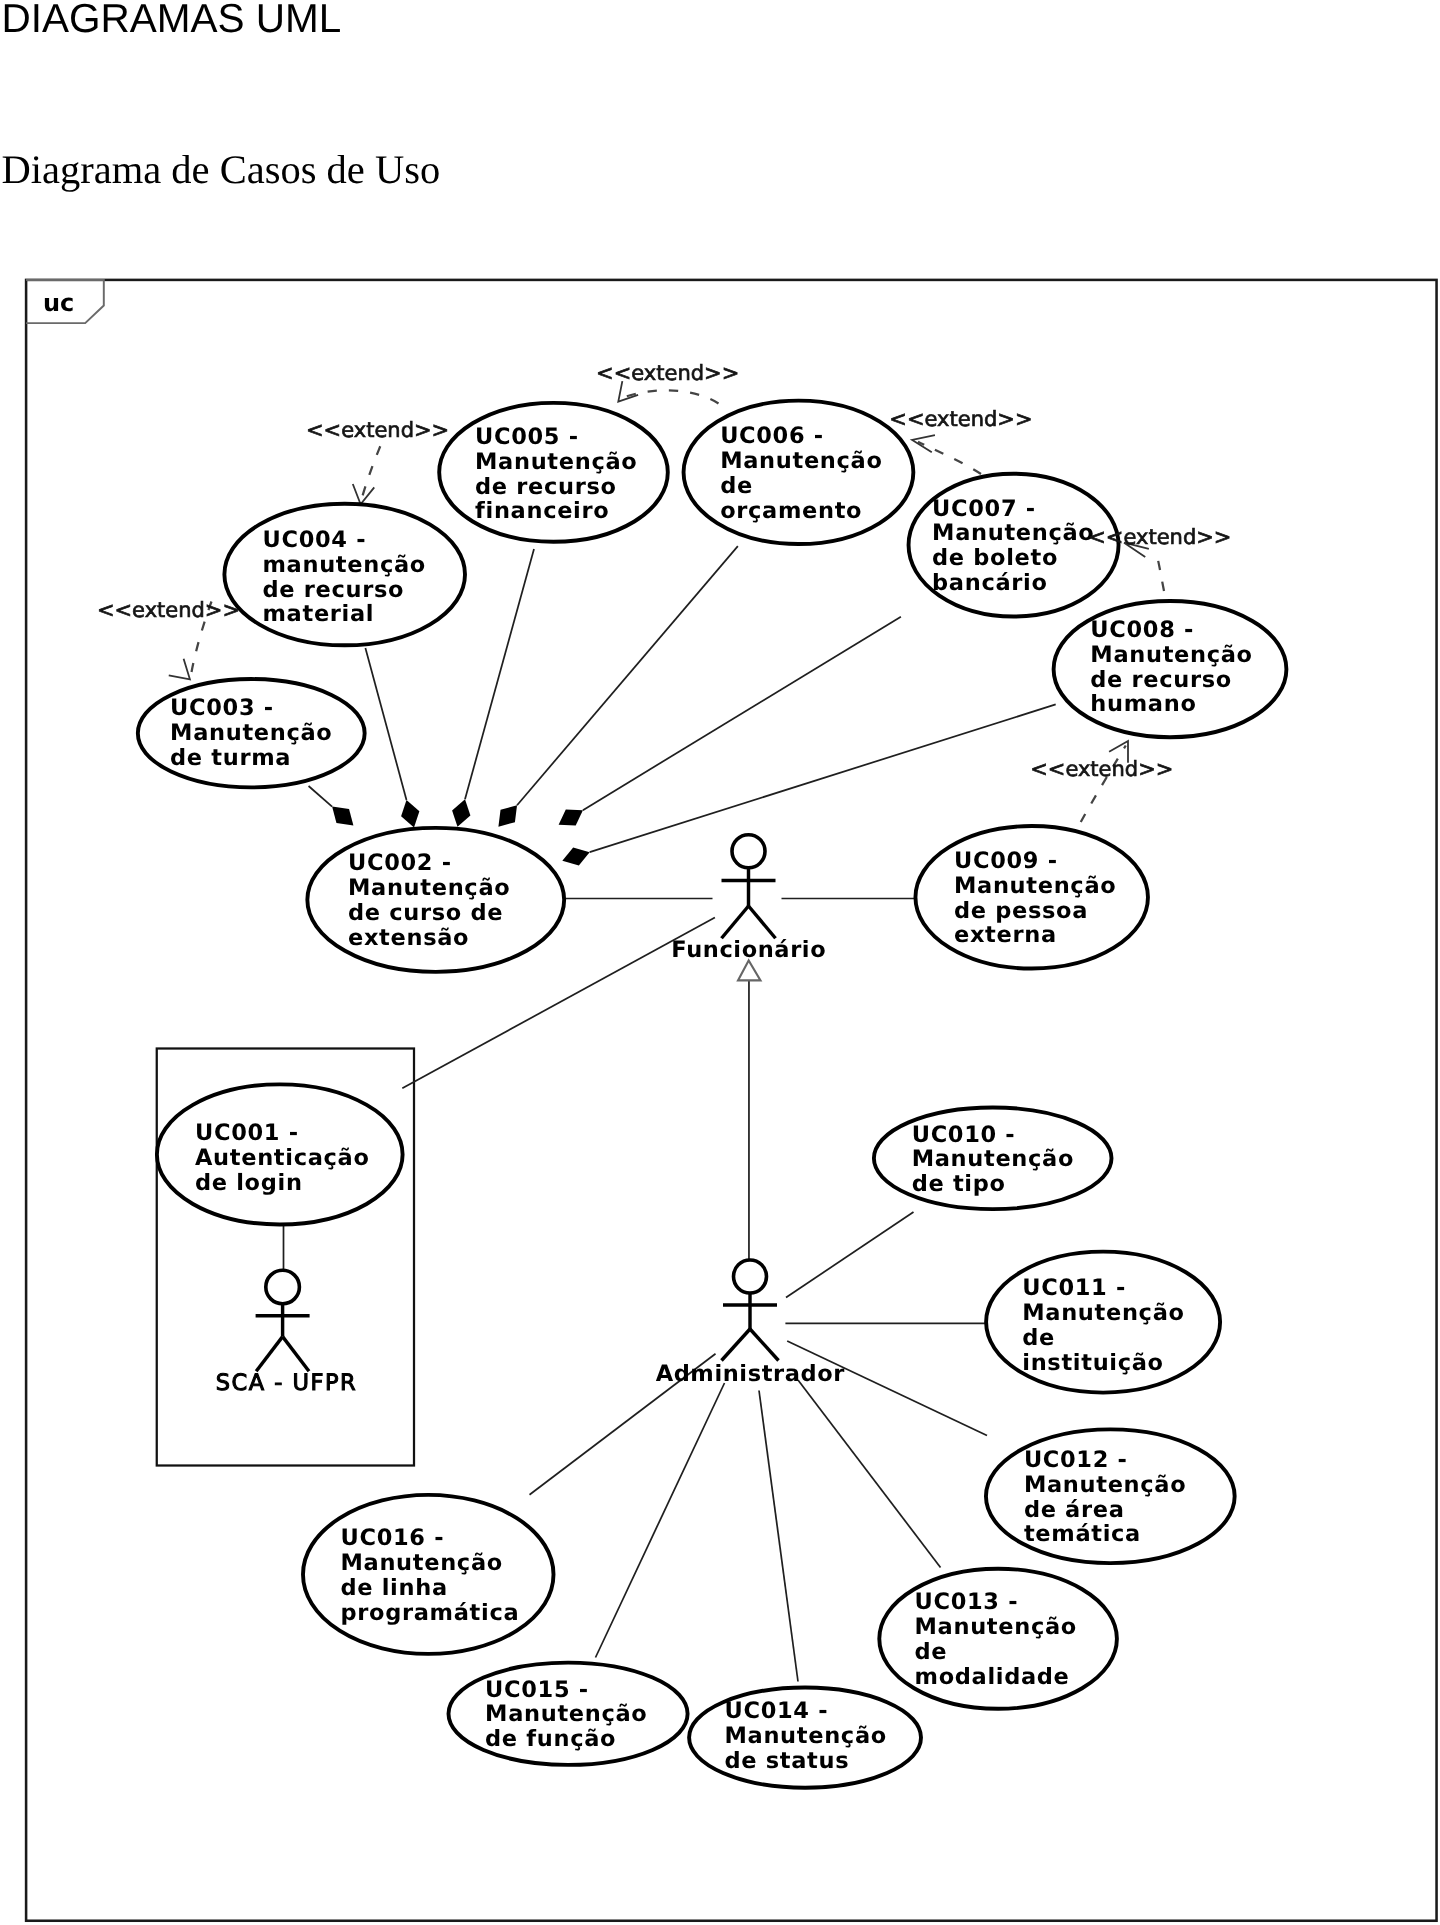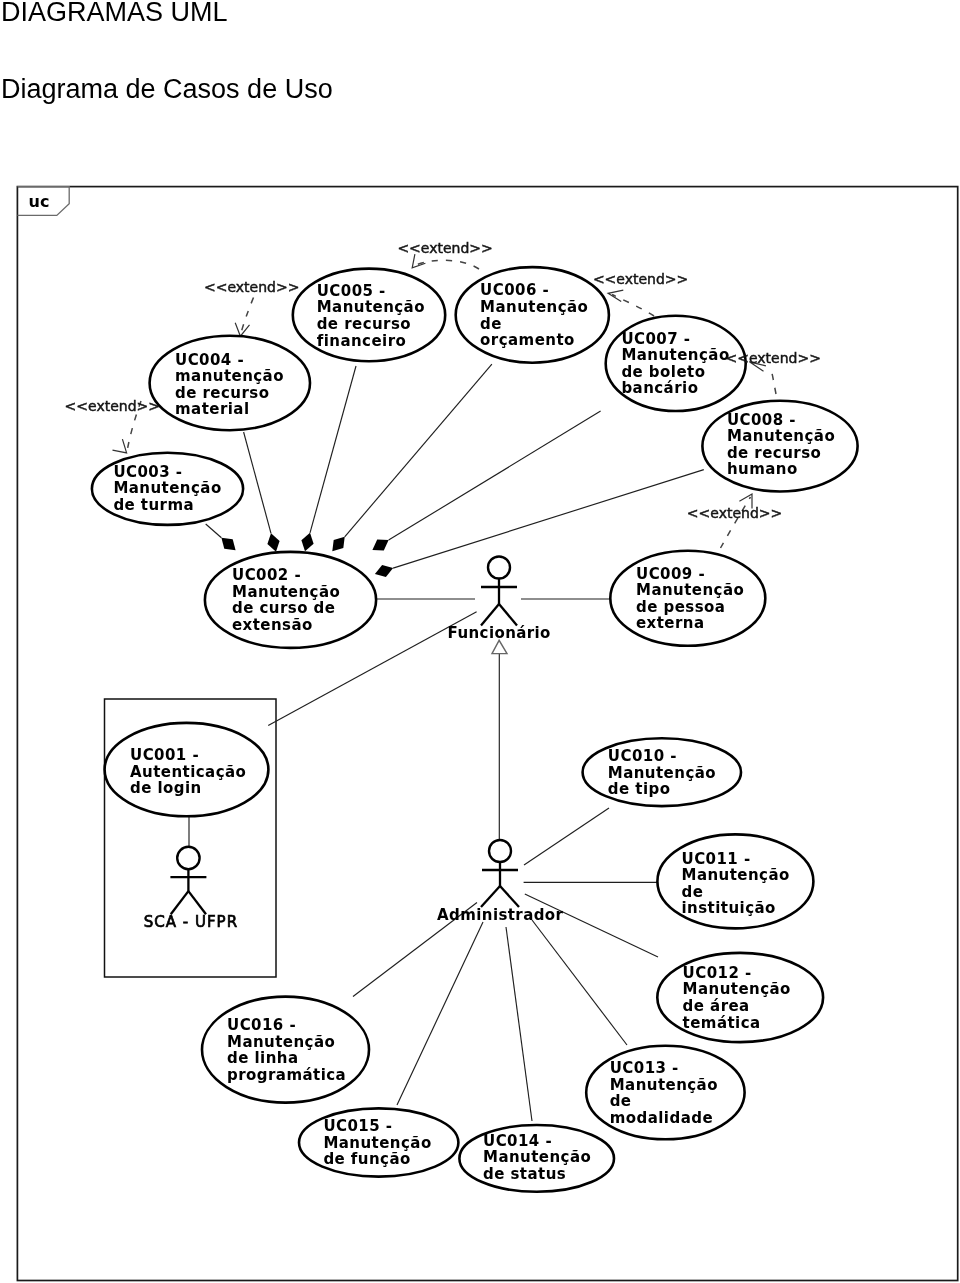--- a/index.html
+++ b/index.html
@@ -1,21 +1,21 @@
 <!DOCTYPE html>
 <html><head>
 <meta charset="utf-8">
 <title>Diagrama de Casos de Uso</title>
 <style>
   html,body{margin:0;padding:0;background:#ffffff;}
   body{width:960px;height:1283px;overflow:hidden;}
   #page{position:relative;width:960px;height:1283px;background:#fff;}
   .doc-title{position:absolute;font-family:"Liberation Sans",sans-serif;font-weight:normal;color:#000;white-space:pre;font-size:27px;line-height:1;}
   #title-main{left:1px;top:-1px;}
-  #title-sub{left:1px;top:76px;}
+  #title-sub{left:1px;top:100px;font-family:Liberation Serif, serif;}
   #diagram{position:absolute;left:0;top:0;width:960px;height:1283px;display:block;}
   #diagram text{font-family:"DejaVu Sans",sans-serif;fill:#000;}
   #diagram .uc{font-size:15px;font-weight:bold;letter-spacing:0.45px;}
   #diagram .ext{font-size:14px;font-weight:normal;fill:#141414;stroke:#141414;stroke-width:0.45px;paint-order:stroke fill;}
   #diagram .acl{font-size:15px;font-weight:bold;letter-spacing:0.4px;}
   #diagram .acl2{font-size:15px;font-weight:normal;letter-spacing:1px;stroke:#000;stroke-width:0.7px;paint-order:stroke fill;}
   #diagram .tl{font-size:16px;font-weight:bold;}
   #diagram .ln{stroke:#1f1f1f;stroke-width:1.15;fill:none;}
   #diagram .ac{stroke:#000;stroke-width:2.3;fill:none;stroke-linecap:butt;}
   #diagram .dash{stroke:#444;stroke-width:1.5;stroke-dasharray:6.2 8;fill:none;}

